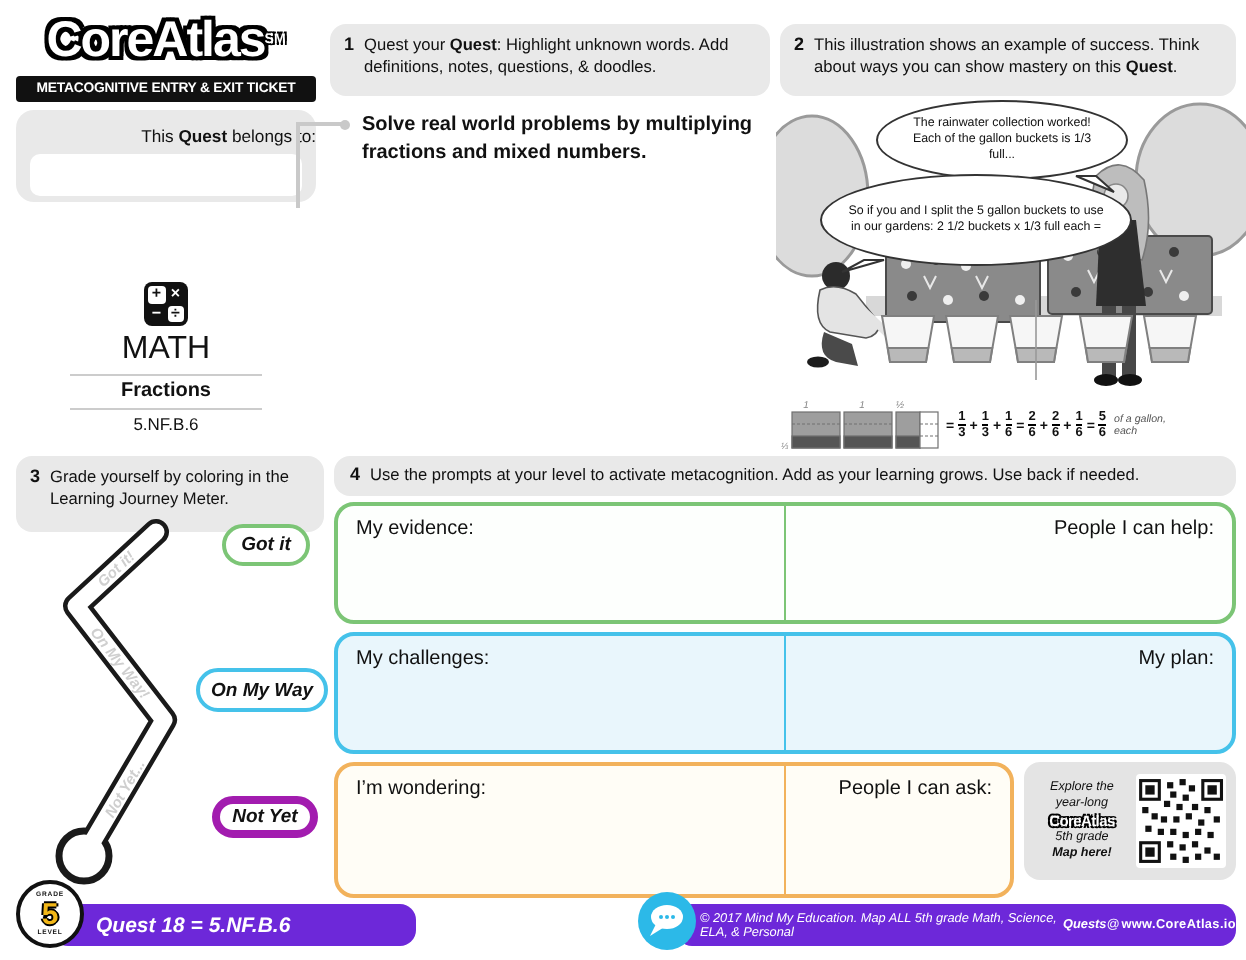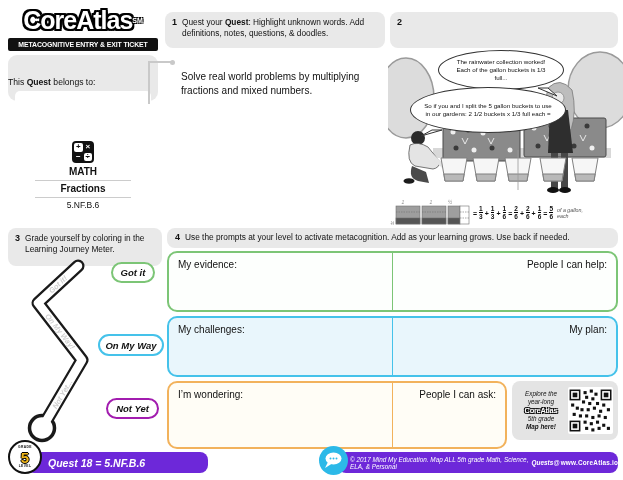--- a/index.html
+++ b/index.html
@@ -11,68 +11,68 @@
   .logo{left:8px;top:8px;width:150px;text-align:center;}
   .logo-text{font-weight:900;font-size:25px;letter-spacing:-1px;color:#fff;line-height:1;
     text-shadow:-2px -2px 0 #000,2px -2px 0 #000,-2px 2px 0 #000,2px 2px 0 #000,
                 -2px 0 0 #000,2px 0 0 #000,0 -2px 0 #000,0 2px 0 #000;}
   .logo-sm{font-size:7px;font-weight:700;color:#fff;vertical-align:super;
     text-shadow:-1px -1px 0 #000,1px -1px 0 #000,-1px 1px 0 #000,1px 1px 0 #000;}
   .banner{left:8px;top:38px;width:150px;height:13px;background:#111;color:#fff;border-radius:2px;
     font-size:6.9px;font-weight:700;letter-spacing:-0.1px;display:flex;align-items:center;justify-content:center;}
   
   .belongs{left:8px;top:55px;width:150px;height:46px;}
-  .belongs-title{font-size:8.6px;text-align:left;padding-top:22px;}
+  .belongs-title{font-size:8.6px;text-align:right;padding-top:8px;}
   .owner-input{display:block;width:132px;height:19px;margin:4px auto 0;border:0;border-radius:5px;background:#fff;}
   
   .questbox{left:8px;top:104px;width:150px;height:31px;text-align:center;}
   .quest-title{font-size:11px;font-weight:800;padding-top:3px;}
   .quest-sub{font-size:7.6px;margin-top:1px;}
   
   .subject{left:8px;top:141px;width:150px;text-align:center;}
   .mathicon{width:22px;height:22px;background:#111;border-radius:4px;margin:0 auto 3px;
     display:grid;grid-template-columns:1fr 1fr;grid-template-rows:1fr 1fr;gap:1px;padding:2px;box-sizing:border-box;}
   .mc{display:flex;align-items:center;justify-content:center;font-size:8px;font-weight:800;border-radius:2px;line-height:1;}
   .mc.w{background:#fff;color:#111;} .mc.b{background:#111;color:#fff;}
-  .subj-name{font-size:10px;font-weight:700;}
+  .subj-name{font-size:16px;font-weight:400;}
   .subline{width:96px;height:1px;background:#ccc;margin:2.5px auto;}
   .subj-topic{font-size:10px;font-weight:800;}
   .subj-std{font-size:8.5px;margin-top:2px;}
   
   .stephead{background:#e9e9e9;border-radius:8px;display:flex;gap:5px;align-items:flex-start;
     padding:5px 7px;font-size:8.3px;line-height:1.3;box-sizing:border-box;}
   .stepnum{font-weight:800;font-size:9px;}
   .b{font-weight:800;}
   .step1{left:165px;top:12px;width:220px;height:36px;}
   .step2{left:390px;top:12px;width:228px;height:36px;}
   .step3{left:8px;top:228px;width:154px;height:38px;}
   .step4{left:167px;top:228px;width:451px;height:20px;padding:4px 8px;}
   
   .conn{background:#c9c9c9;}
   .conn-dot{width:5px;height:5px;border-radius:50%;background:#c9c9c9;}
-  .objective{left:181px;top:70px;width:200px;font-size:10px;line-height:1.35;}
+  .objective{left:181px;top:56px;width:200px;font-size:10px;line-height:1.35;font-weight:bold;}
   
   .scene{left:388px;top:50px;width:235px;height:148px;}
   .bubble{position:absolute;background:#fff;border:1.2px solid #333;border-radius:50%;
     display:flex;align-items:center;justify-content:center;text-align:center;
     font-size:6.2px;line-height:1.25;padding:3px 12px;box-sizing:border-box;}
   .bubble1{left:50px;top:0px;width:126px;height:40px;}
   .bubble2{left:22px;top:37px;width:156px;height:46px;}
   .eqrow{left:390px;top:197px;width:233px;height:32px;display:flex;align-items:center;gap:2px;}
   .frac{display:inline-flex;flex-direction:column;align-items:center;line-height:1;font-size:6.5px;font-weight:700;}
   .frac .d{border-top:0.8px solid #000;padding-top:0.5px;}
   .op{font-size:7px;font-weight:700;margin:0 1px;}
   .eq-suffix{width:30px;font-size:5.3px;font-style:italic;color:#555;line-height:1.15;margin-left:2px;}
   
   .meter{left:8px;top:250px;width:160px;height:210px;}
   .pill{position:absolute;background:#fff;border-radius:12px;display:flex;align-items:center;justify-content:center;
     font-weight:800;font-style:italic;font-size:9.5px;box-sizing:border-box;}
   .pill-got{left:111px;top:262px;width:44px;height:21px;border:2px solid #7cc576;}
   .pill-way{left:98px;top:334px;width:66px;height:22px;border:2px solid #45c2ea;}
-  .pill-not{left:106px;top:398px;width:53px;height:21px;border:2px solid #a21caf;}
+  .pill-not{left:106px;top:398px;width:53px;height:21px;border:4px solid #a21caf;}
   
   .promptbox{position:absolute;border-radius:10px;display:flex;box-sizing:border-box;overflow:hidden;}
   .pb-green{left:167px;top:251px;width:451px;height:61px;border:2px solid #7cc576;background:#fdfffd;}
   .pb-blue{left:167px;top:316px;width:451px;height:61px;border:2px solid #45c2ea;background:#e9f6fc;}
   .pb-orange{left:167px;top:381px;width:340px;height:68px;border:2px solid #f2b25c;background:#fffdf6;}
   .cell{padding:6px 9px;font-size:10px;box-sizing:border-box;}
   .cellL{width:223px;} .cellR{flex:1;text-align:right;}
   .pb-green .cellR{border-left:1.5px solid #7cc576;}
   .pb-blue .cellR{border-left:1.5px solid #45c2ea;}
   .pb-orange .cellR{border-left:1.5px solid #f2b25c;}
@@ -131,20 +131,21 @@
     <span><span>Quest your </span><span class="b">Quest</span><span>: Highlight unknown words. Add definitions, notes, questions, &amp; doodles.</span></span>
   </div>
 
   <div class="abs conn" style="left:148px;top:62px;width:1.5px;height:42px;"></div>
   <div class="abs conn" style="left:148px;top:61px;width:23px;height:1.5px;"></div>
   <div class="abs conn-dot" style="position:absolute;left:170px;top:59.5px;"></div>
   <div class="abs objective">Solve real world problems by multiplying fractions and mixed numbers.</div>
 
   <div class="abs stephead step2">
     <span class="stepnum">2</span>
+    <span><span>This illustration shows an example of success. Think about ways you can show mastery on this </span><span class="b">Quest</span><span>.</span></span>
   </div>
 
   <div class="abs scene">
     <svg width="235" height="148" viewBox="0 0 235 148">
 
       <ellipse cx="18" cy="48" rx="28" ry="40" fill="#dcdcdc" stroke="#9a9a9a" stroke-width="1.5"></ellipse>
       <ellipse cx="212" cy="40" rx="32" ry="38" fill="#dcdcdc" stroke="#9a9a9a" stroke-width="1.5"></ellipse>
 
       <rect x="45" y="98" width="178" height="10" fill="#d8d8d8"></rect>
 

